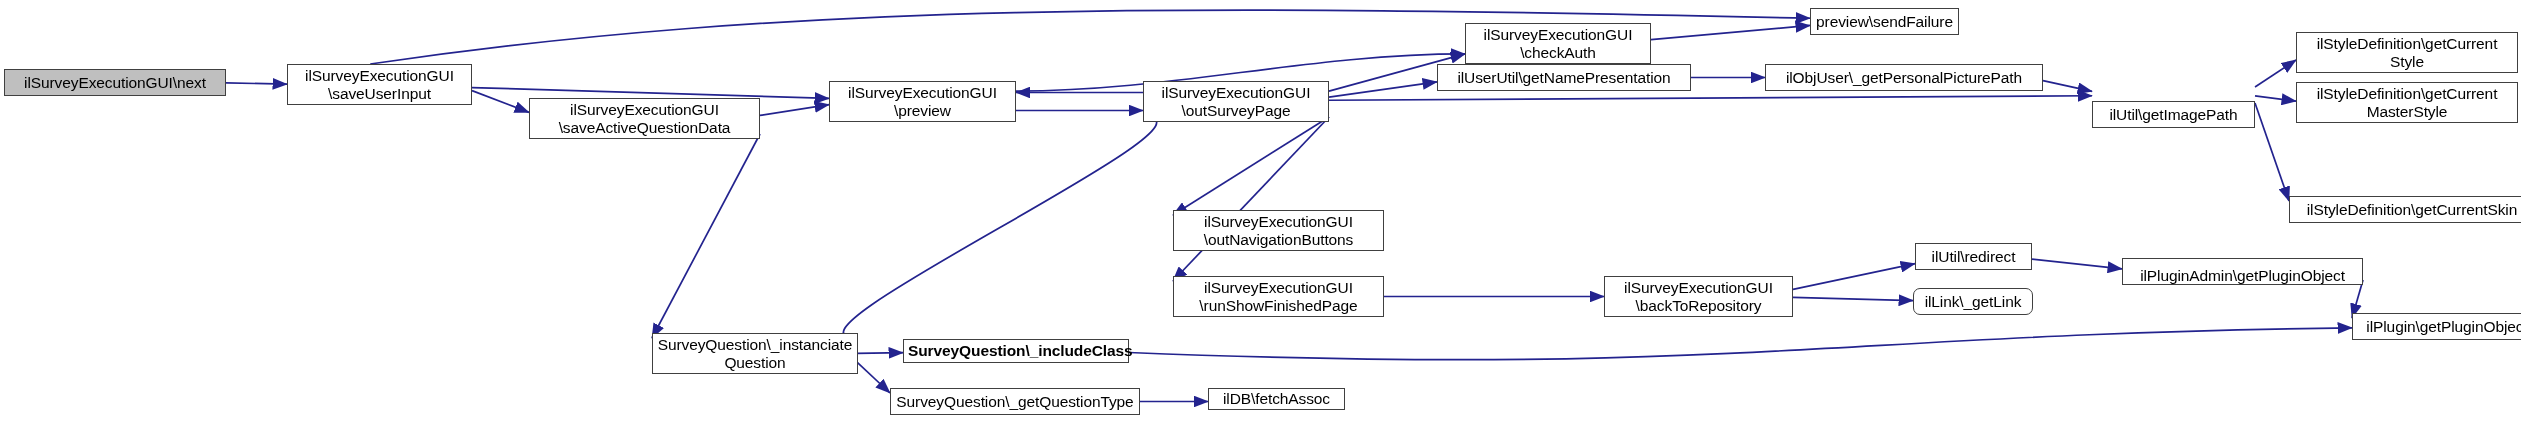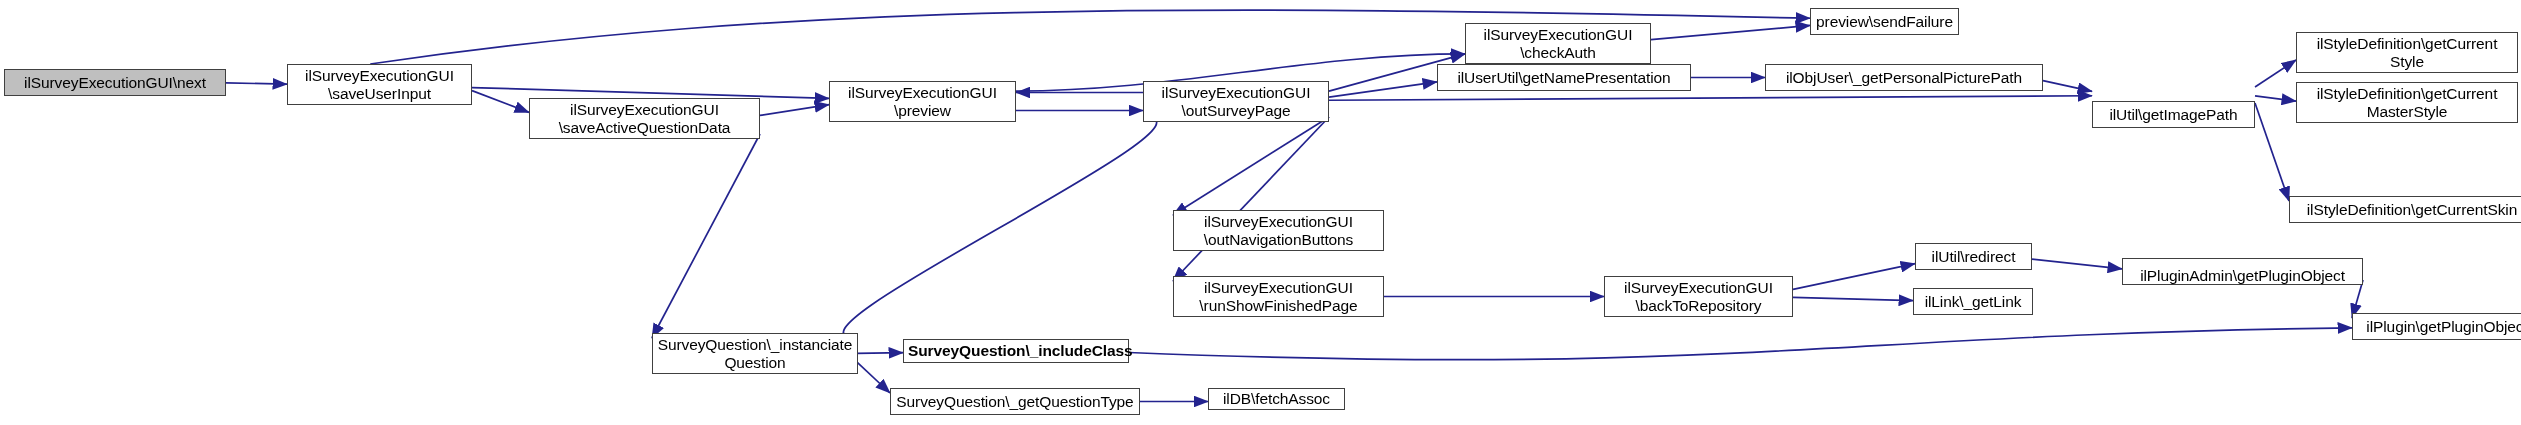--- a/index.html
+++ b/index.html
@@ -115,21 +115,21 @@
       <div class="gnode" style="left: 2296px; top: 82px; width: 222px; height: 41px;"><span class="nlabel">ilStyleDefinition\getCurrent
 MasterStyle</span></div>
       <div class="gnode" style="left: 2289px; top: 196px; width: 246px; height: 27px;"><span class="nlabel">ilStyleDefinition\getCurrentSkin</span></div>
       <div class="gnode" style="left: 1173px; top: 210px; width: 211px; height: 41px;"><span class="nlabel">ilSurveyExecutionGUI
 \outNavigationButtons</span></div>
       <div class="gnode" style="left: 1173px; top: 276px; width: 211px; height: 41px;"><span class="nlabel">ilSurveyExecutionGUI
 \runShowFinishedPage</span></div>
       <div class="gnode" style="left: 1604px; top: 276px; width: 189px; height: 41px;"><span class="nlabel">ilSurveyExecutionGUI
 \backToRepository</span></div>
       <div class="gnode" style="left: 1915px; top: 243px; width: 117px; height: 27px; align-items: center;"><span class="nlabel">ilUtil\redirect</span></div>
-      <div class="gnode" style="left: 1913px; top: 288px; width: 120px; height: 27px;"><span class="nlabel">ilLink\_getLink</span></div>
+      <div class="gnode" style="left: 1913px; top: 288px; width: 120px; height: 27px; border-radius: 7px;"><span class="nlabel">ilLink\_getLink</span></div>
       <div class="gnode" style="left: 2122px; top: 258px; width: 241px; height: 27px; align-items: flex-end;"><span class="nlabel">ilPluginAdmin\getPluginObject</span></div>
       <div class="gnode" style="left: 652px; top: 333px; width: 206px; height: 41px;"><span class="nlabel">SurveyQuestion\_instanciate
 Question</span></div>
       <div class="gnode" style="left: 903px; top: 339px; width: 226px; height: 24px; font-weight: bold;"><span class="nlabel">SurveyQuestion\_includeClass</span></div>
       <div class="gnode" style="left: 890px; top: 388px; width: 250px; height: 27px;"><span class="nlabel">SurveyQuestion\_getQuestionType</span></div>
       <div class="gnode" style="left: 1208px; top: 388px; width: 137px; height: 22px;"><span class="nlabel">ilDB\fetchAssoc</span></div>
       <div class="gnode" style="left: 2352px; top: 313px; width: 190px; height: 27px;"><span class="nlabel">ilPlugin\getPluginObject</span></div>
     </div>
 </div>
 

